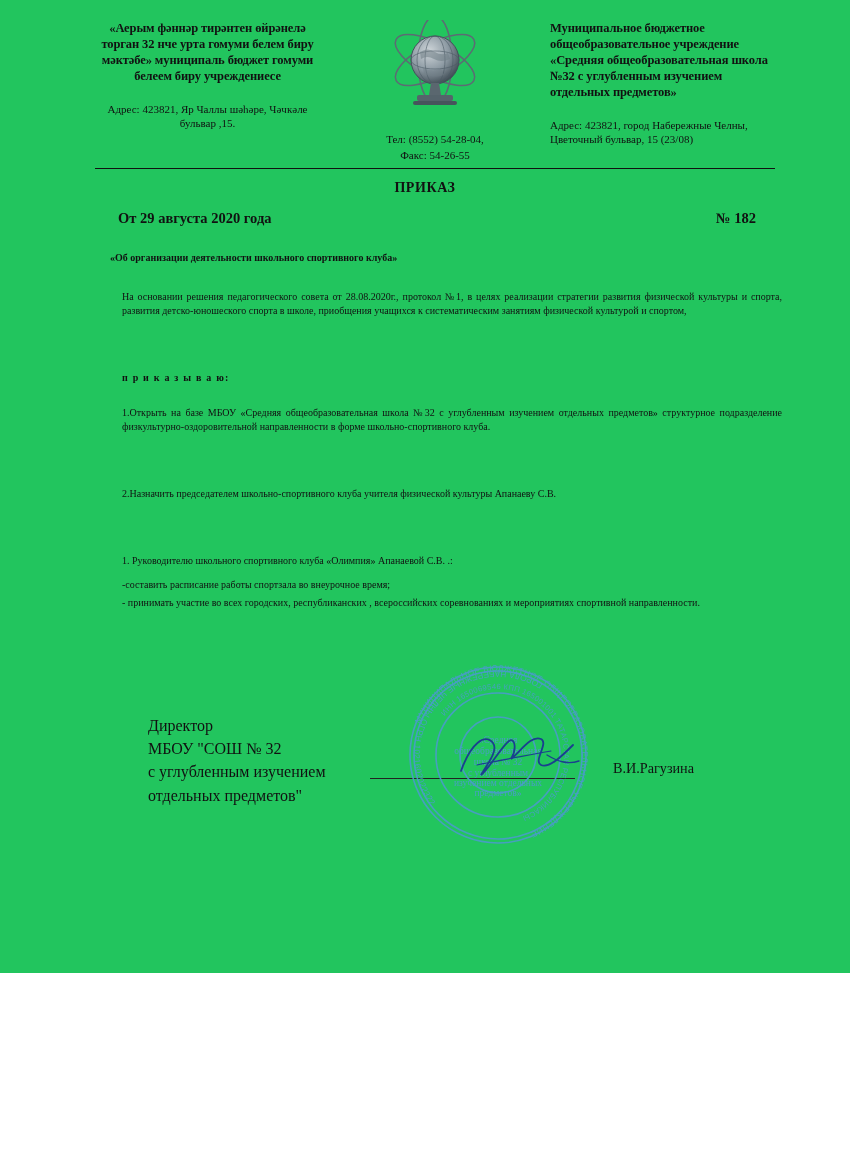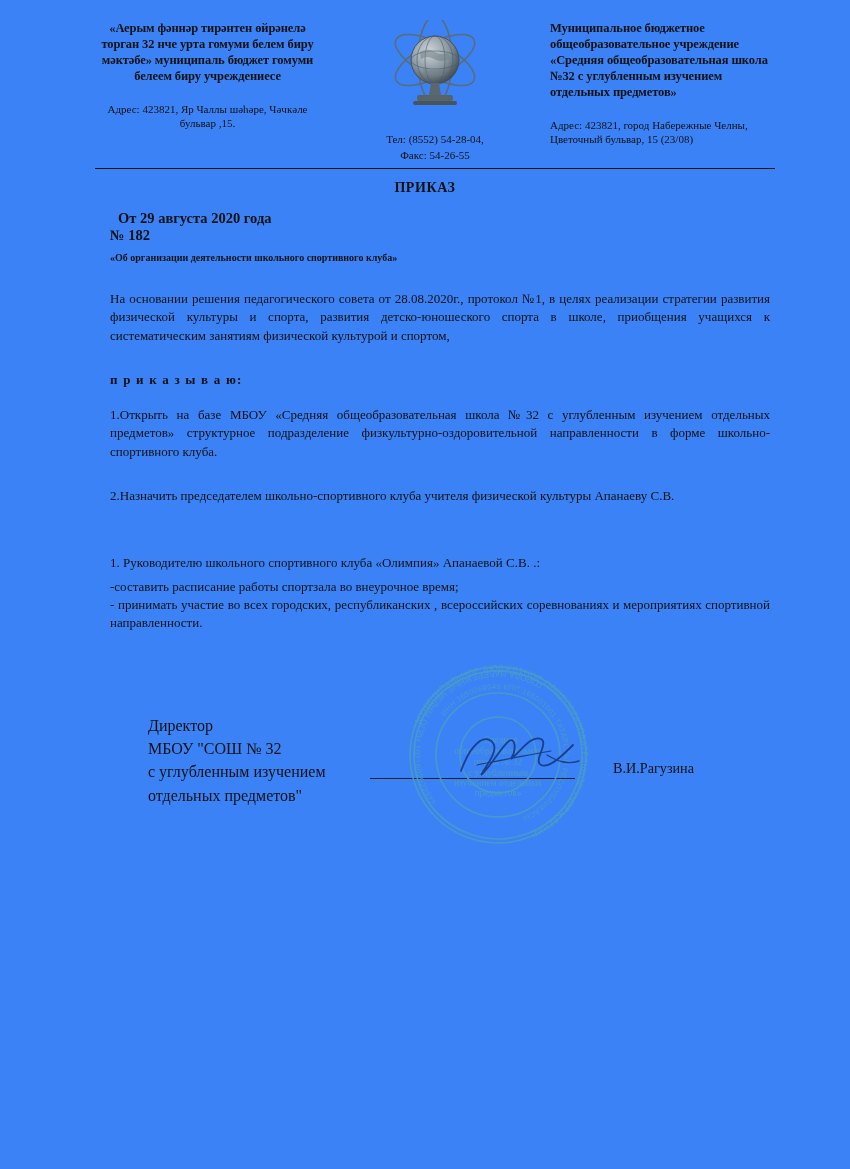--- a/index.html
+++ b/index.html
@@ -13,22 +13,22 @@
     font-family: "Liberation Serif", serif;
     color: #111111;
     position: relative;
     overflow: hidden;
   }
 
   .page {
     position: absolute;
     left: 0; top: 0;
     width: 850px;
-    height: 1169px;
-    background: #3b82f6;
+    height: 973px;
+    background: #22c55e;
   }
 
   
   .letterhead {
     position: absolute;
     left: 95px;
     top: 20px;
     width: 680px;
     display: flex;
     flex-direction: row;
@@ -91,39 +91,38 @@
 
   .order-line {
     position: absolute;
     left: 110px;
     top: 210px;
     width: 660px;
     display: flex;
     justify-content: space-between;
     font-size: 14.5px;
     font-weight: bold;
-    flex-direction: column;
   }
   .order-line .date { padding-left: 8px; }
   .order-line .num { padding-right: 14px; }
 
   .subject {
     position: absolute;
     left: 110px;
     top: 252px;
     width: 660px;
     font-size: 10px;
     font-weight: bold;
   }
 
   .para {
     position: absolute;
-    left: 110px;
+    left: 122px;
     width: 660px;
-    font-size: 13px;
+    font-size: 10px;
     line-height: 1.42;
     text-align: justify;
   }
   .para.p1 { top: 290px; }
   .para.cmd {
     top: 371px;
     font-weight: bold;
     letter-spacing: 1.2px;
     text-align: left;
   }

